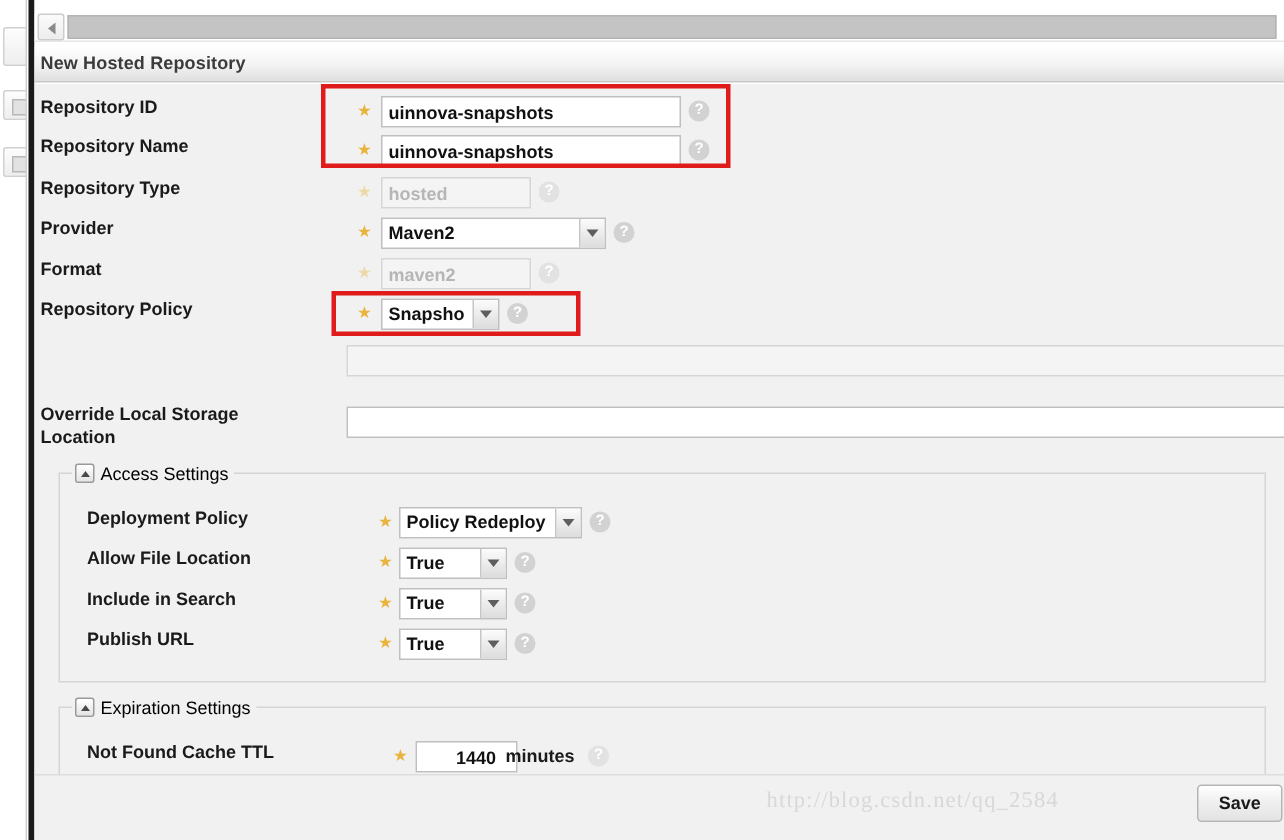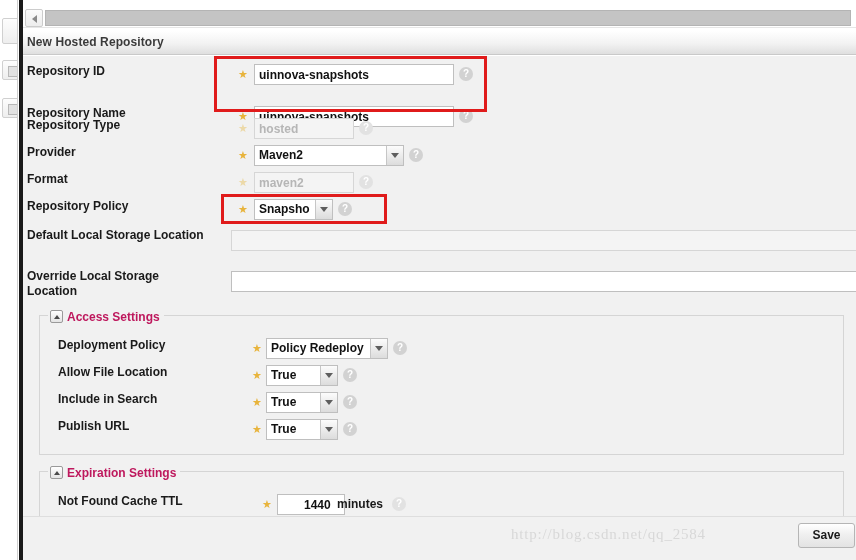--- a/index.html
+++ b/index.html
@@ -262,22 +262,22 @@
     left: 3px; top: 4px;
     width: 0; height: 0;
     border-left: 3.5px solid transparent;
     border-right: 3.5px solid transparent;
     border-bottom: 4px solid #4a4a4a;
   }
   .section-legend .txt {
     display: inline-block;
     vertical-align: middle;
     font-size: 12px;
-    font-weight: bold;
-    color: #be185d;
+    font-weight: normal;
+    color: #000000;
   }
 
   
   .footer {
     position: absolute;
     left: 0; top: 516px;
     width: 833px; height: 44px;
     background: #f1f1f1;
     border-top: 1px solid #dedede;
   }
@@ -351,21 +351,21 @@
 
     <div class="form-body">
 
       <div class="row" style="top:8px;height:26px">
         <div class="label">Repository ID</div>
         <span class="star" style="left:215px;top:5px">★</span>
         <input class="txt plain" style="left: 231px; top: 0px; width: 200px;" value="uinnova-snapshots">
         <span class="help" style="left:436px;top:3px">?</span>
       </div>
 
-      <div class="row" style="top:50px;height:26px">
+      <div class="row" style="top:34px;height:26px">
         <div class="label">Repository Name</div>
         <span class="star" style="left:215px;top:5px">★</span>
         <input class="txt plain" style="left: 231px; top: 0px; width: 200px;" value="uinnova-snapshots">
         <span class="help" style="left:436px;top:3px">?</span>
       </div>
 
       <div class="row" style="top:62px;height:26px">
         <div class="label">Repository Type</div>
         <span class="star dim" style="left:215px;top:5px">★</span>
         <input class="txt disabled" style="left: 231px; top: 0px; width: 100px;" disabled="" value="hosted">
@@ -393,21 +393,20 @@
         <div class="label">Repository Policy</div>
         <span class="star" style="left:215px;top:5px">★</span>
         <div class="sel" style="left:231px;top:0;width:79px">
           <span class="val">Snapsho</span>
           <span class="btn"></span>
         </div>
         <span class="help" style="left:315px;top:3px">?</span>
       </div>
 
       <div class="row" style="top:172px;height:40px">
-        <div class="label" style="width:180px">Default Local Storage Location</div>
         <input class="txt disabled" style="left: 208px; top: 2px; width: 640px;" disabled="" value="">
       </div>
 
       <div class="row" style="top:213px;height:42px">
         <div class="label" style="width:180px">Override Local Storage Location</div>
         <input class="txt" style="left: 208px; top: 2px; width: 640px;" value="">
       </div>
 
       <div class="section" style="top:259px;height:140px">
         <div class="section-legend">

